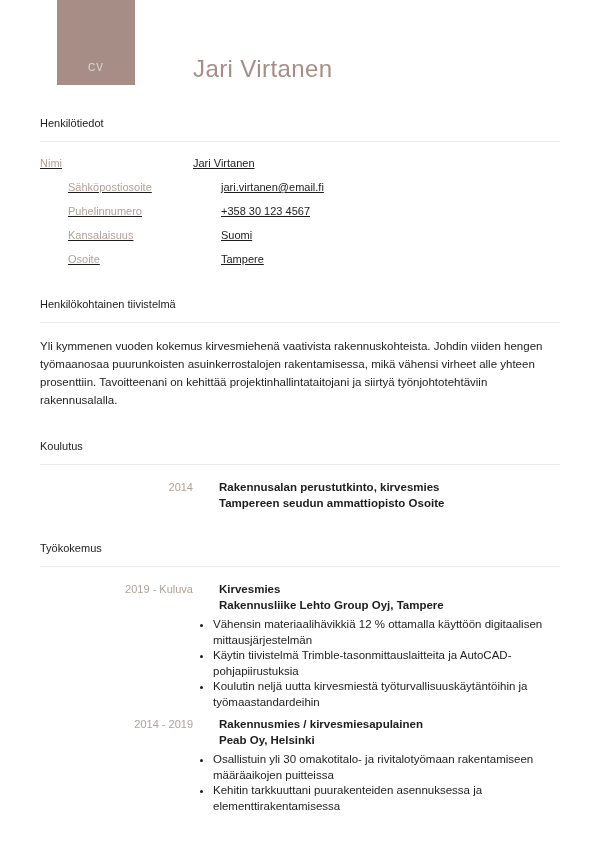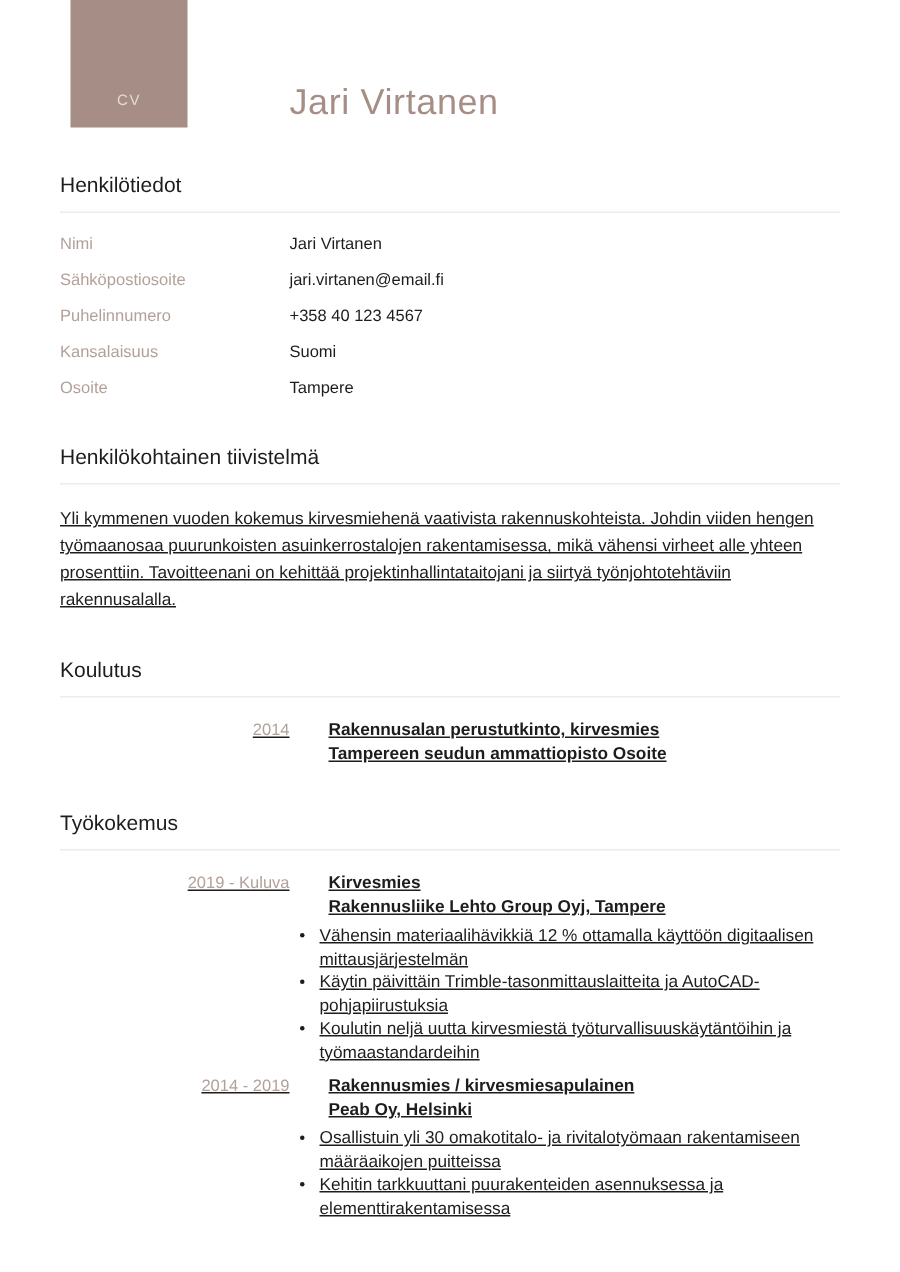--- a/index.html
+++ b/index.html
@@ -16,47 +16,47 @@
     background: var(--background);
     font-family: "Liberation Sans", "DejaVu Sans", sans-serif;
     color: var(--text);
     overflow: hidden;
   }
   .page { width: 600px; height: 848px; padding: 0 40px; position: relative; }
 
   
   .header { position: relative; height: 85px; }
   .badge {
-    position: absolute; left: 7px; top: 0;
+    position: absolute; left: 17px; top: 0;
     width: 78px; height: 85px;
     background: var(--accent);
     display: flex; justify-content: center; align-items: flex-end;
     padding-bottom: 12px;
   }
   .badge-label {
     font-size: 10px; letter-spacing: 1px;
     color: var(--badge-text);
   }
   .page-title {
     position: absolute; left: 153px; bottom: 2px;
     font-size: 24px; font-weight: 400; letter-spacing: 0.4px;
     color: var(--accent);
   }
 
   
   .section { margin-top: 28px; }
   .section-compact { margin-top: 27px; }
-  .section-title { font-size: 14px; font-weight: 500; color: var(--text); line-height: 20px; }
+  .section-title { font-size: 11px; font-weight: 500; color: var(--text); line-height: 20px; }
   .section-divider { height: 1px; background: var(--divider); margin-top: 8px; }
-  .section-body { margin-top: 15px; }
-  .section-body-tight { margin-top: 14px; text-decoration: underline; }
+  .section-body { margin-top: 15px; text-decoration: underline; }
+  .section-body-tight { margin-top: 14px; }
 
   
   .info-row { display: grid; grid-template-columns: 153px 1fr; font-size: 11px; line-height: 13px; }
-  .info-row + .info-row { margin-top: 11px; }
+  .info-row + .info-row { margin-top: 11px; margin-left: 28px; }
   .info-label { color: var(--accent-light); }
   .info-value { color: var(--text); }
 
   
   .summary-text { font-size: 11.5px; line-height: 18px; color: var(--text); }
 
   
   .entry { display: grid; grid-template-columns: 153px 1fr; }
   .entry + .entry { margin-top: 6px; }
   .entry-period { font-size: 11px; line-height: 16px; color: var(--accent-light); text-align: right; }
@@ -85,21 +85,21 @@
       <div class="info-row">
         <div class="info-label">Nimi</div>
         <div class="info-value">Jari Virtanen</div>
       </div>
       <div class="info-row">
         <div class="info-label">Sähköpostiosoite</div>
         <div class="info-value">jari.virtanen@email.fi</div>
       </div>
       <div class="info-row">
         <div class="info-label">Puhelinnumero</div>
-        <div class="info-value">+358 40 123 4567</div>
+        <div class="info-value">+358 30 123 4567</div>
       </div>
       <div class="info-row">
         <div class="info-label">Kansalaisuus</div>
         <div class="info-value">Suomi</div>
       </div>
       <div class="info-row">
         <div class="info-label">Osoite</div>
         <div class="info-value">Tampere</div>
       </div>
     </div>
@@ -132,21 +132,21 @@
     <div class="section-divider"></div>
     <div class="section-body-tight">
 
       <div class="entry">
         <div class="entry-period">2019 - Kuluva</div>
         <div>
           <div class="entry-role">Kirvesmies</div>
           <div class="entry-organization">Rakennusliike Lehto Group Oyj, Tampere</div>
           <ul class="entry-bullets">
             <li>Vähensin materiaalihävikkiä 12 % ottamalla käyttöön digitaalisen mittausjärjestelmän</li>
-            <li>Käytin päivittäin Trimble-tasonmittauslaitteita ja AutoCAD-pohjapiirustuksia</li>
+            <li>Käytin tiivistelmä Trimble-tasonmittauslaitteita ja AutoCAD-pohjapiirustuksia</li>
             <li>Koulutin neljä uutta kirvesmiestä työturvallisuuskäytäntöihin ja työmaastandardeihin</li>
           </ul>
         </div>
       </div>
 
       <div class="entry">
         <div class="entry-period">2014 - 2019</div>
         <div>
           <div class="entry-role">Rakennusmies / kirvesmiesapulainen</div>
           <div class="entry-organization">Peab Oy, Helsinki</div>

